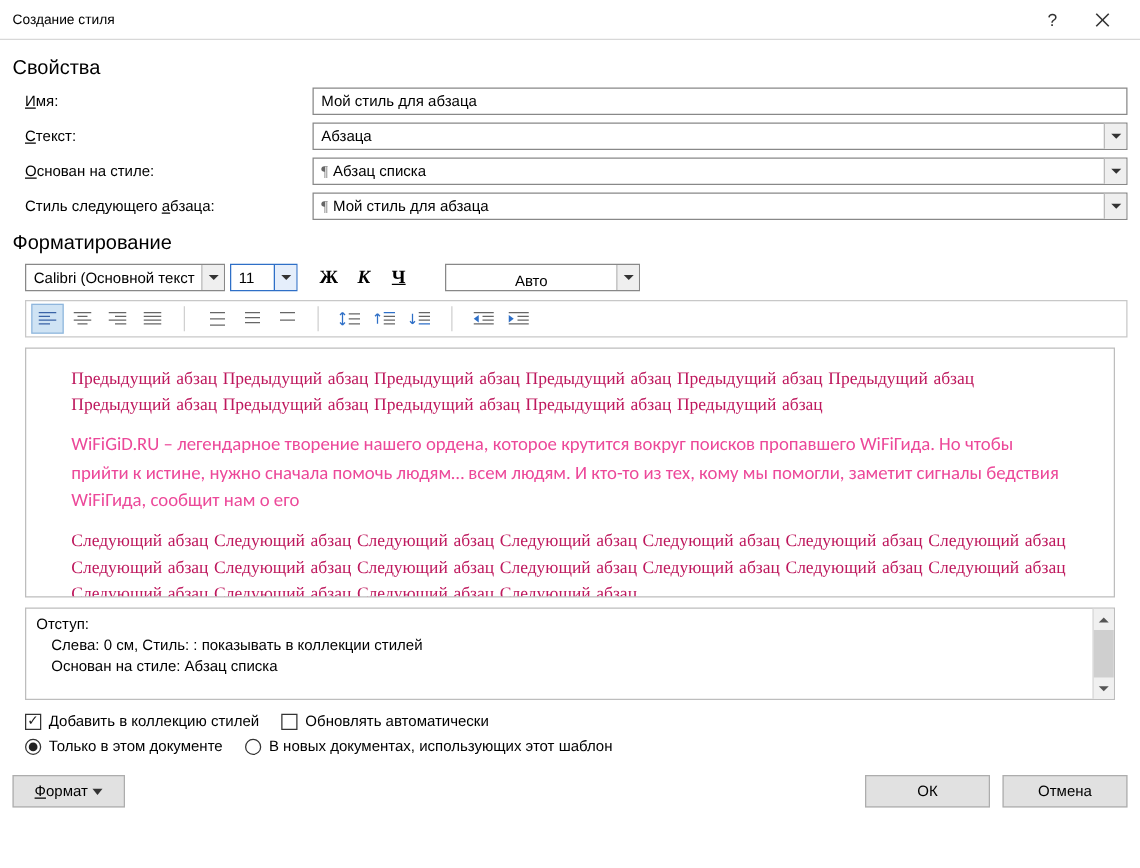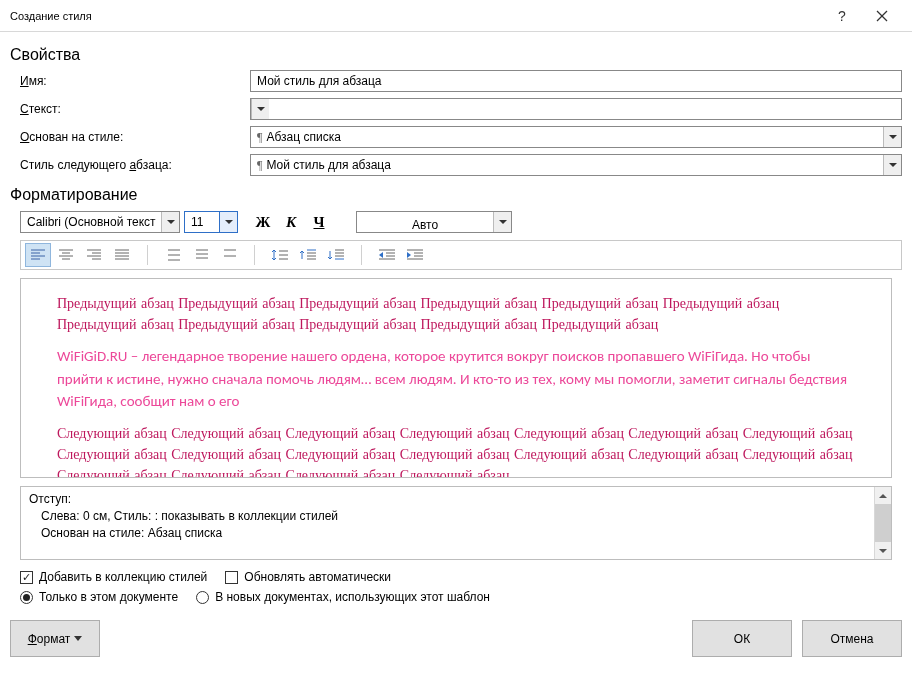--- a/index.html
+++ b/index.html
@@ -156,21 +156,21 @@
     display: flex; align-items: center; justify-content: center;
   }
   .rad .dot { width: 7px; height: 7px; background: #222; border-radius: 50%; }
   .footer {
     display: flex; align-items: center;
     padding: 10px;
     gap: 10px;
   }
   .push { flex: 1; }
   .button {
-    min-width: 90px; height: 37px;
+    min-width: 90px; height: 26px;
     border: 1px solid #adadad;
     background: #e1e1e1;
     display: flex; align-items: center; justify-content: center;
     font-size: 12px;
     padding: 0 12px;
     gap: 4px;
   }
   .button.wide { min-width: 100px; }
   .small-tri {
     width: 0; height: 0;
@@ -196,20 +196,21 @@
 <div class="content">
   <div class="section-label">Свойства</div>
   <div class="props-grid">
     <div class="row">
       <div class="label"><span class="ul">И</span><span>мя:</span></div>
       <input class="text-input" value="Мой стиль для абзаца" style="">
     </div>
     <div class="row">
       <div class="label"><span class="ul">С</span><span>текст:</span></div>
       <div class="combo">
+        <div class="combo-text">Абзаца</div>
         <div class="combo-btn">
             <span class="chevron-down"></span>
           </div>
       </div>
     </div>
     <div class="row">
       <div class="label"><span class="ul">О</span><span>снован на стиле:</span></div>
       <div class="combo">
         <div class="combo-text">
             <span class="pilcrow">¶</span>

